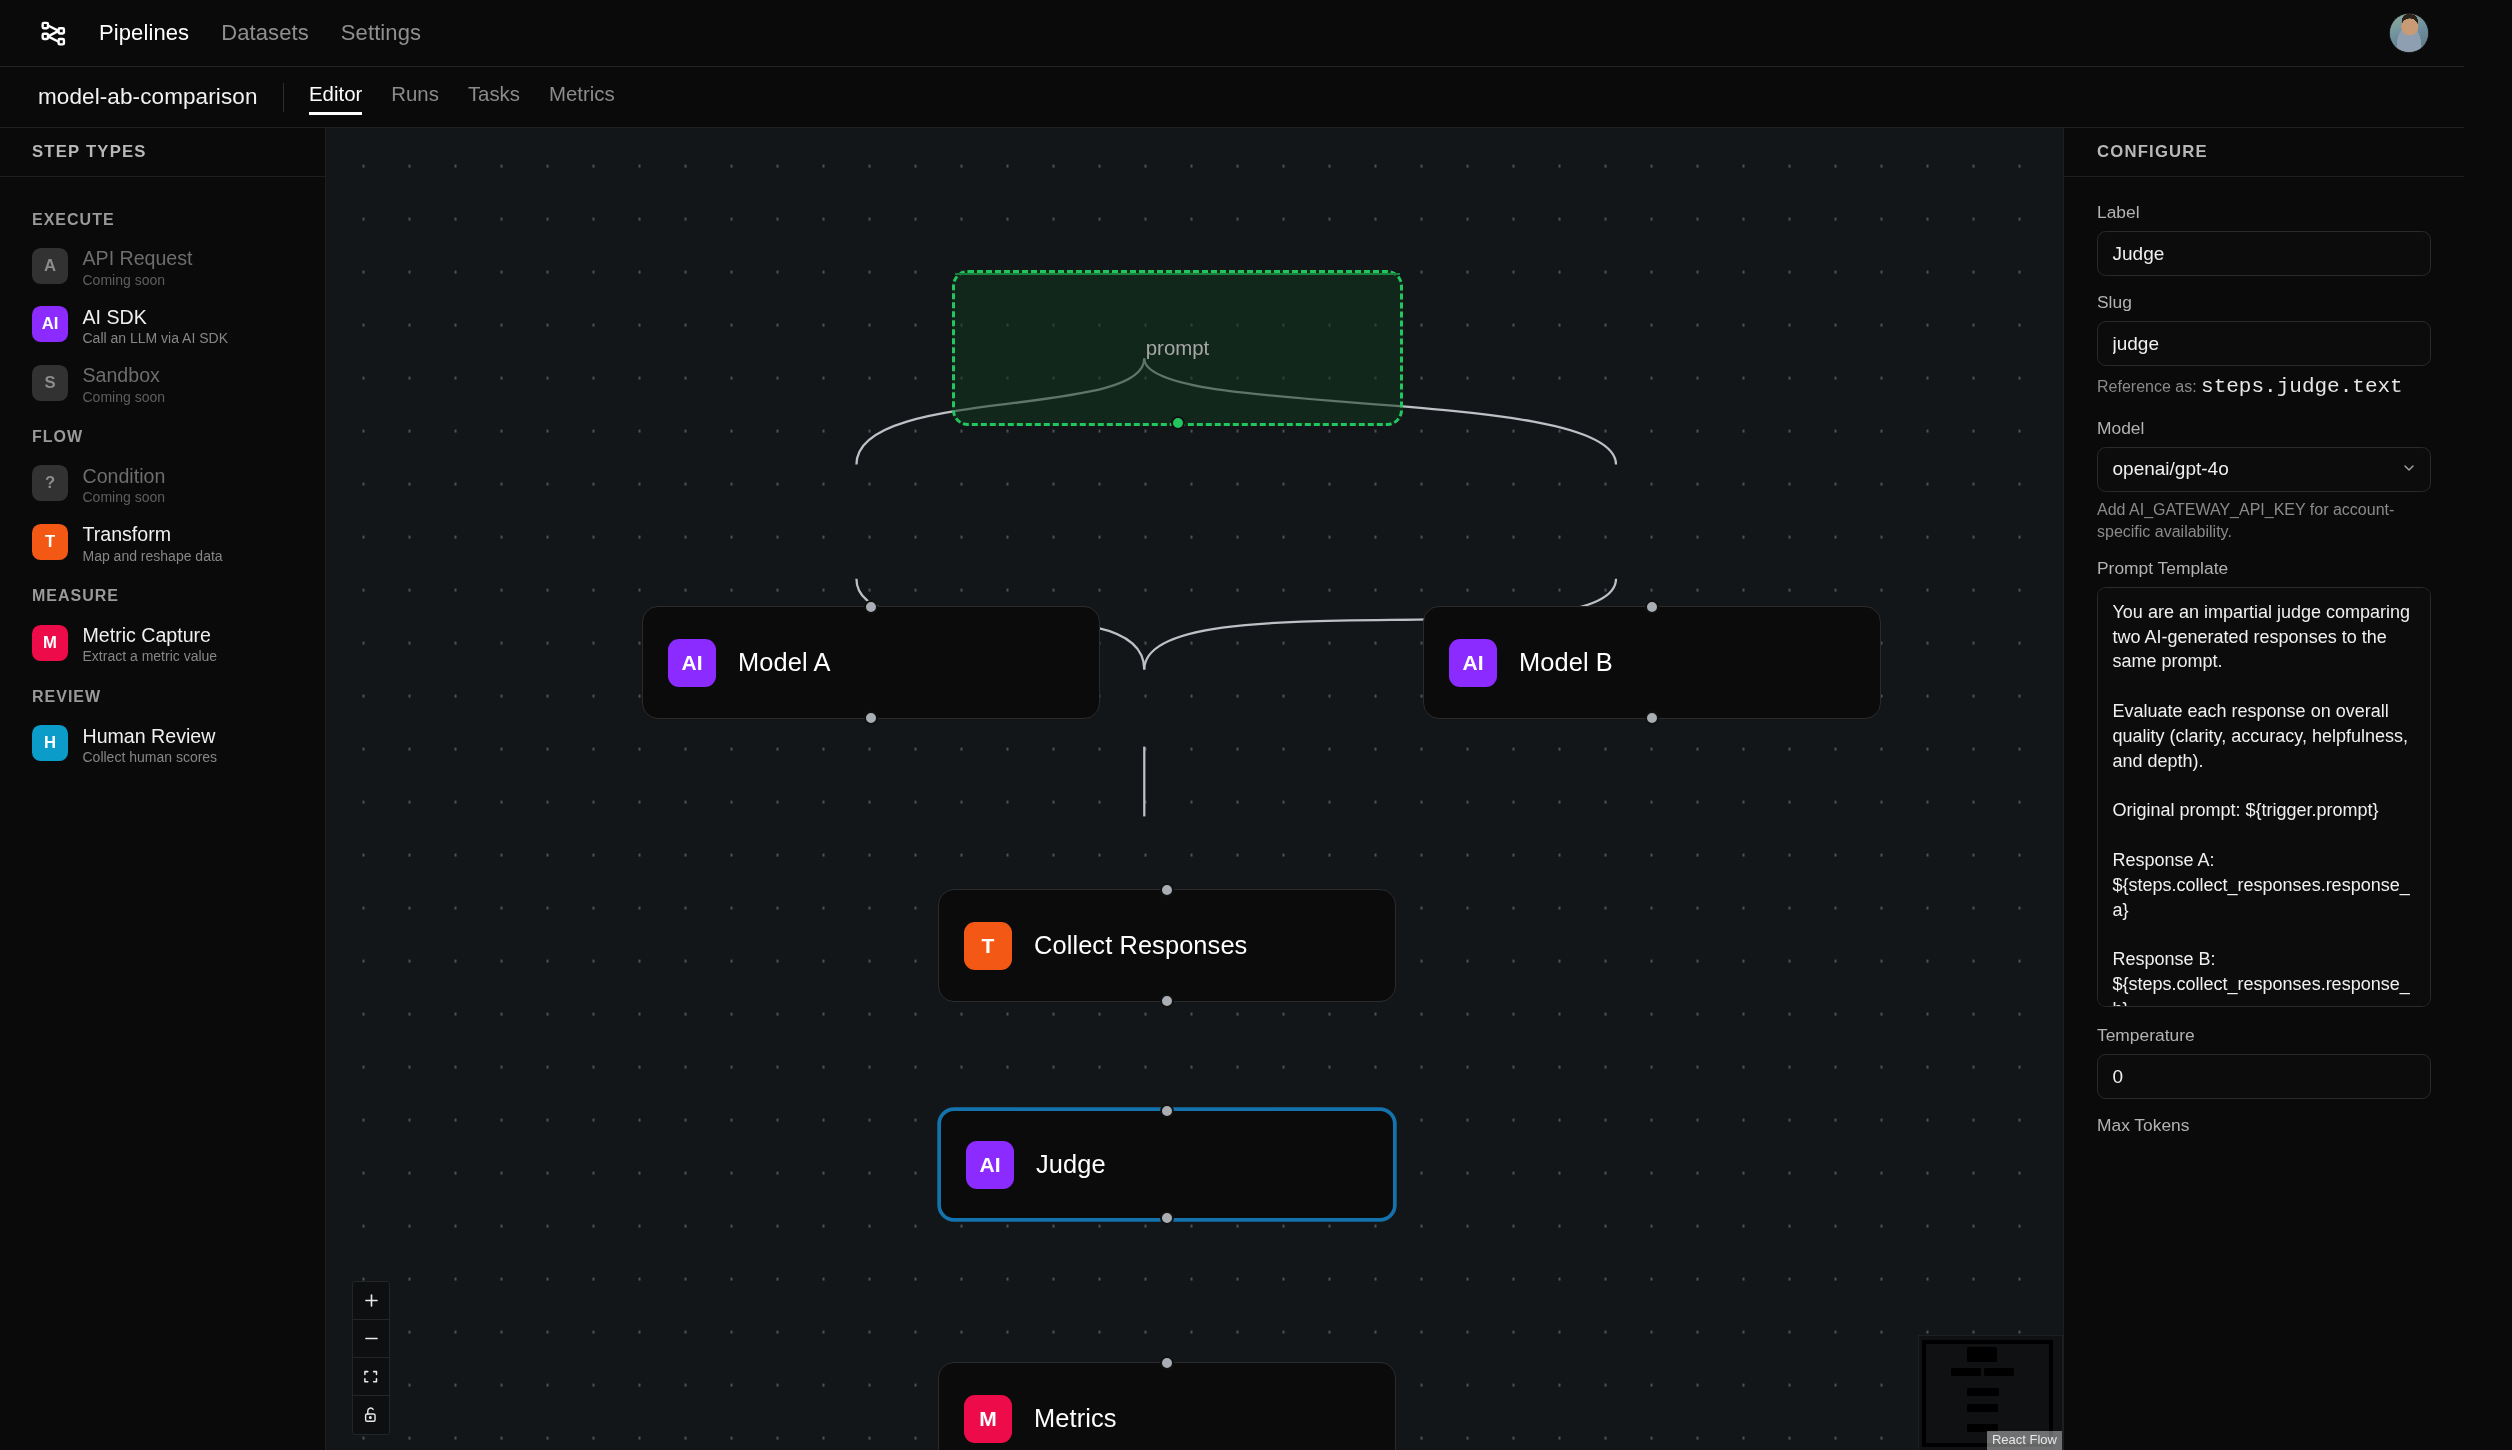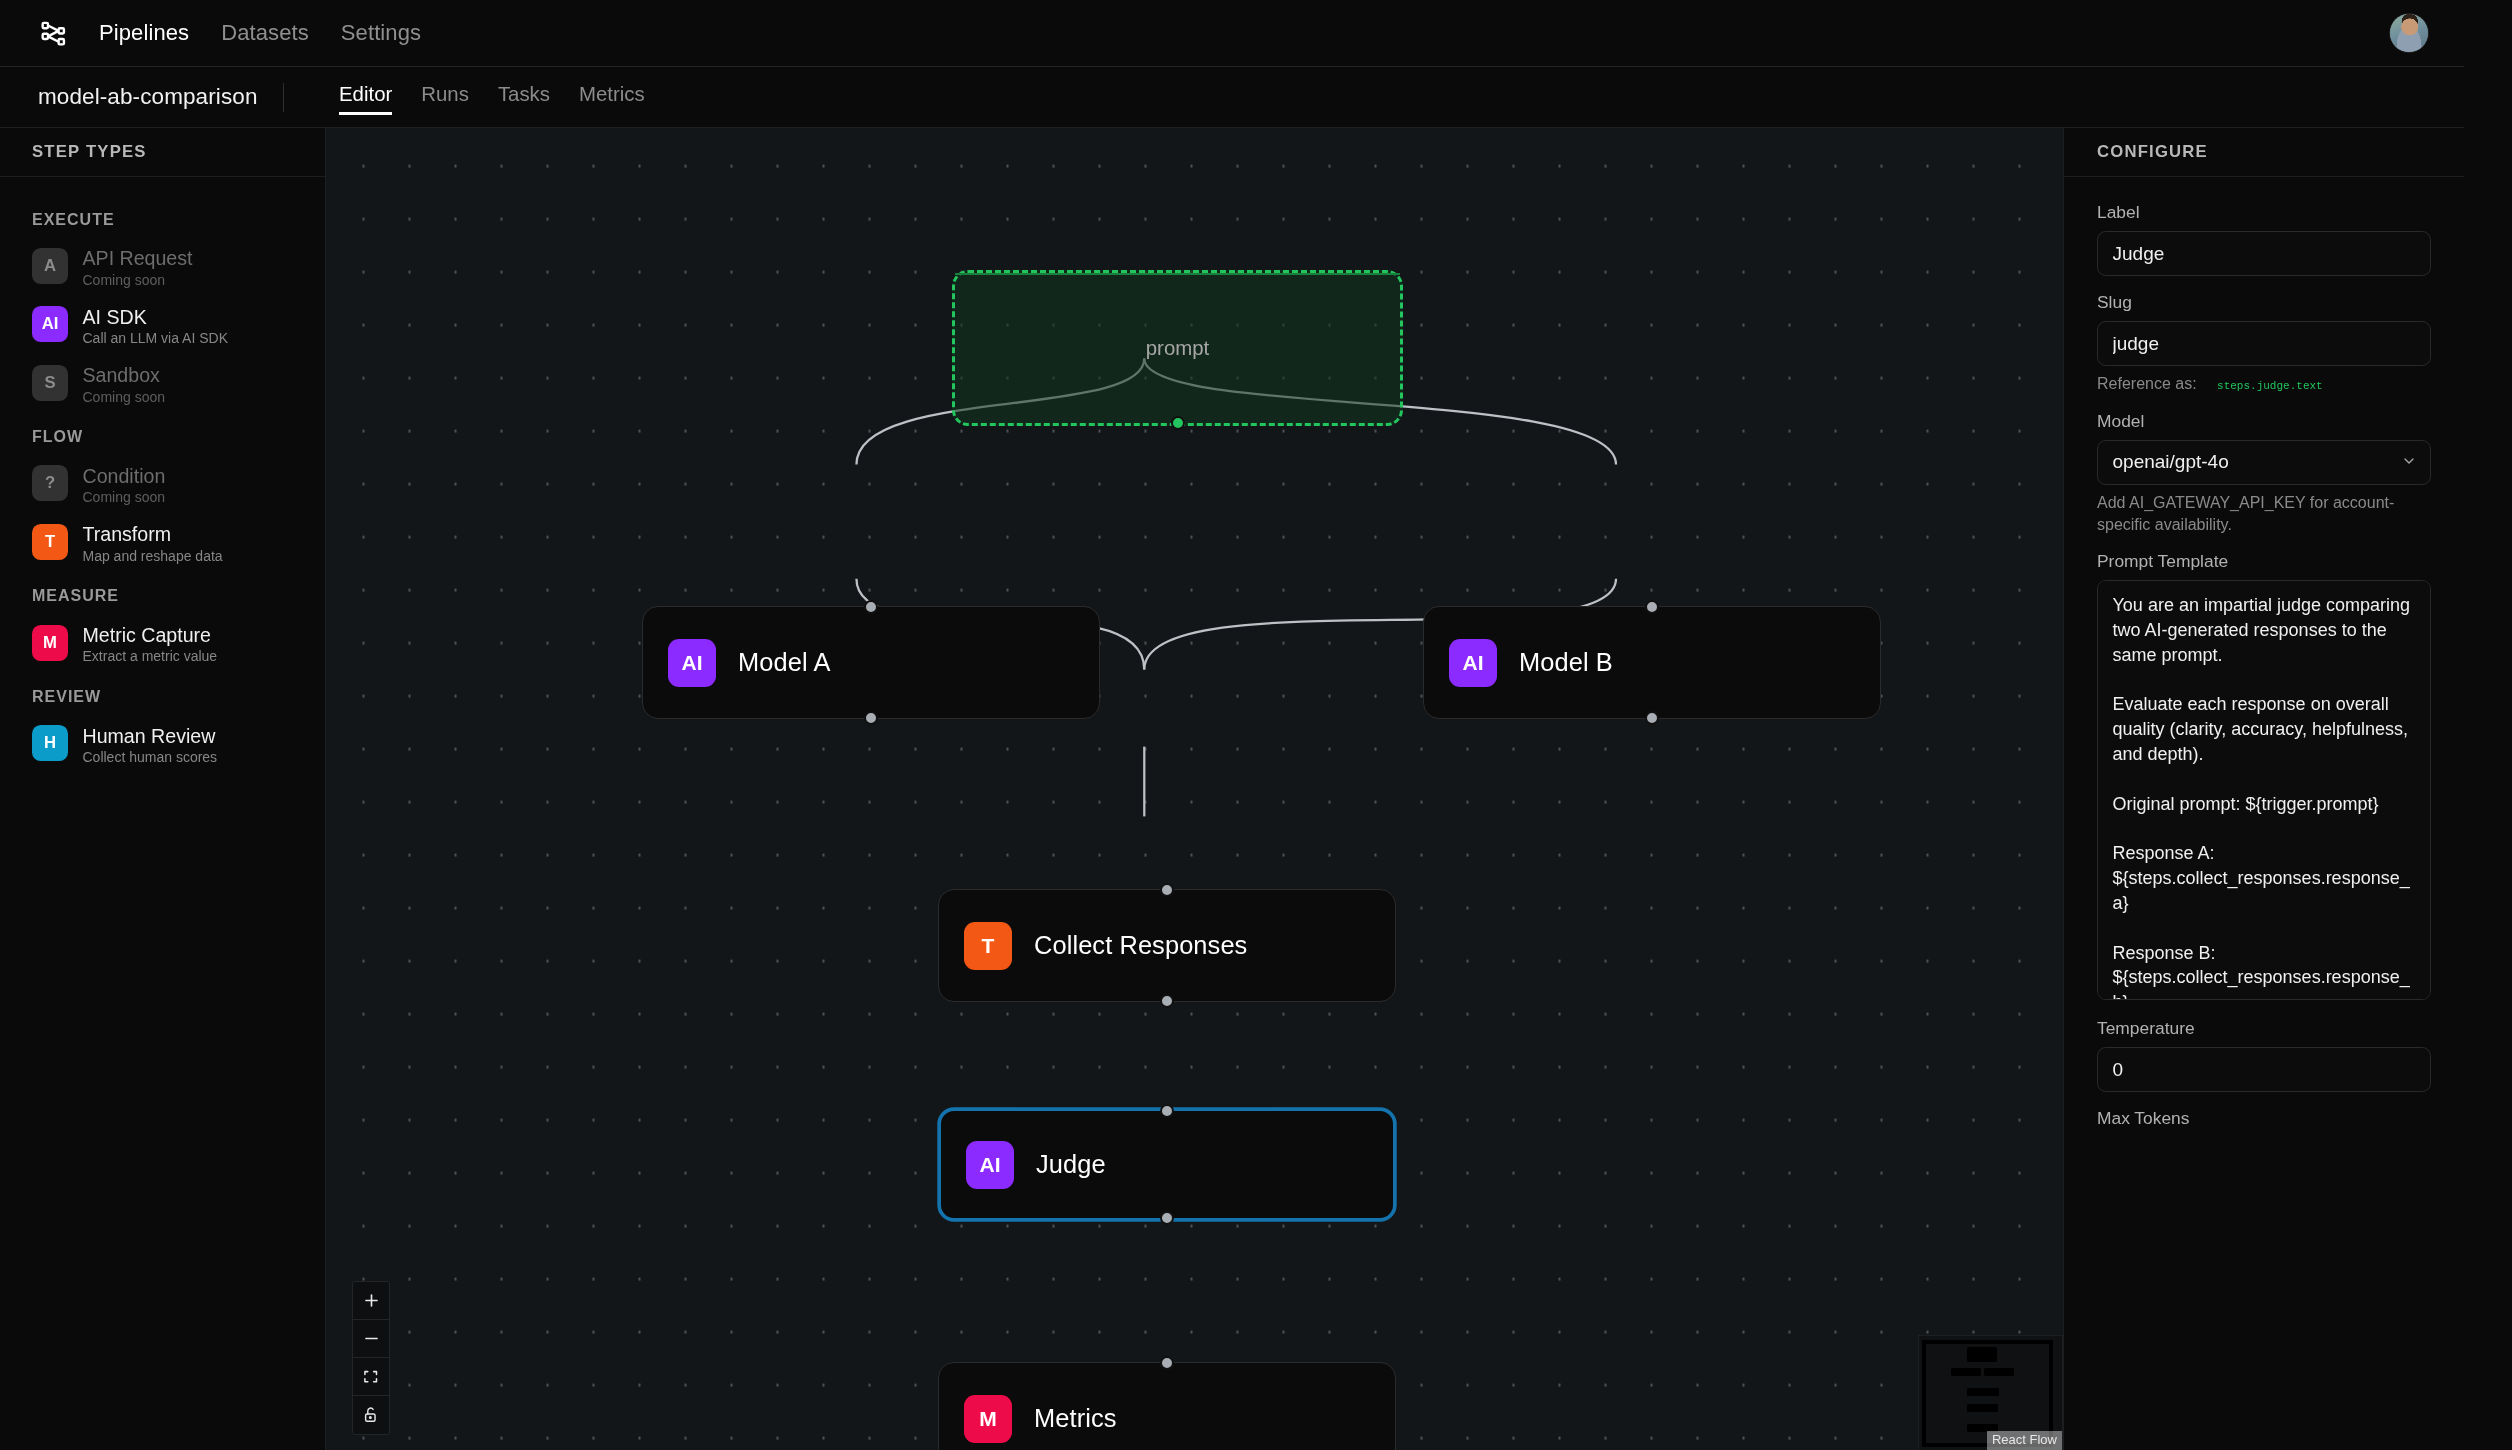--- a/index.html
+++ b/index.html
@@ -47,21 +47,21 @@
     background: #0a0a0a;
     display: flex; align-items: center;
     padding: 0 22px 0 38px;
     border-bottom: 1.5px solid #1f1f1f;
     position: relative;
   }
   .project-title { font-size: 22.5px; color: #f2f2f2; letter-spacing: 0.1px; }
   .vsep { width: 1.5px; height: 29px; background: #2e2e2e; margin: 0 25px; }
   .tabs { display: flex; align-items: center; gap: 29px; }
   .tab { font-size: 20.4px; color: #8b8b8b; padding-bottom: 4.4px; position: relative; }
-  .tab.active { color: #fff; margin-left: 30px; }
+  .tab.active { color: #fff; }
   .tab.active::after {
     content: ""; position: absolute; left: 0; right: 0; bottom: -4.4px;
     height: 2.9px; background: #fff;
   }
   .header-right {
     position: absolute; right: 32px; top: 50%; transform: translateY(-50%);
     display: flex; align-items: center; gap: 16px;
   }
   .unsaved { font-size: 19px; color: #8b8b8b; margin-right: 7.3px; }
   .btn {
@@ -214,21 +214,21 @@
   .field { margin-bottom: 16px; }
   .field-label { font-size: 17.4px; color: #b2b2b2; margin-bottom: 8px; display: block; }
   .input {
     width: 100%; height: 45px;
     background: #0c0c0c; border: 1.5px solid #2a2a2a; border-radius: 8.7px;
     color: #f0f0f0; font-size: 19px; padding: 0 14.5px;
     font-family: "Liberation Sans", sans-serif;
   }
   .input::placeholder { color: #707070; }
   .hint { font-size: 16px; color: #8a8a8a; margin-top: 7.3px; line-height: 1.35; }
-  .hint .mono { font-family: "Liberation Mono", monospace; font-size: 11px; color: #22c55e; margin-left: 16px; }
+  .hint .mono { font-family: "Liberation Mono", monospace; font-size: 21px; color: #e5e5e5; }
   .select-wrap { position: relative; }
   .chev {
     position: absolute; right: 14.5px; top: 50%; transform: translateY(-50%);
     pointer-events: none; color: #a9a9a9;
   }
   .textarea {
     width: 100%; height: 420px; resize: none;
     background: #0c0c0c; border: 1.5px solid #2a2a2a; border-radius: 8.7px;
     color: #f0f0f0; font-size: 18px; line-height: 1.38; padding: 11.6px 14.5px;
     font-family: "Liberation Sans", sans-serif;

